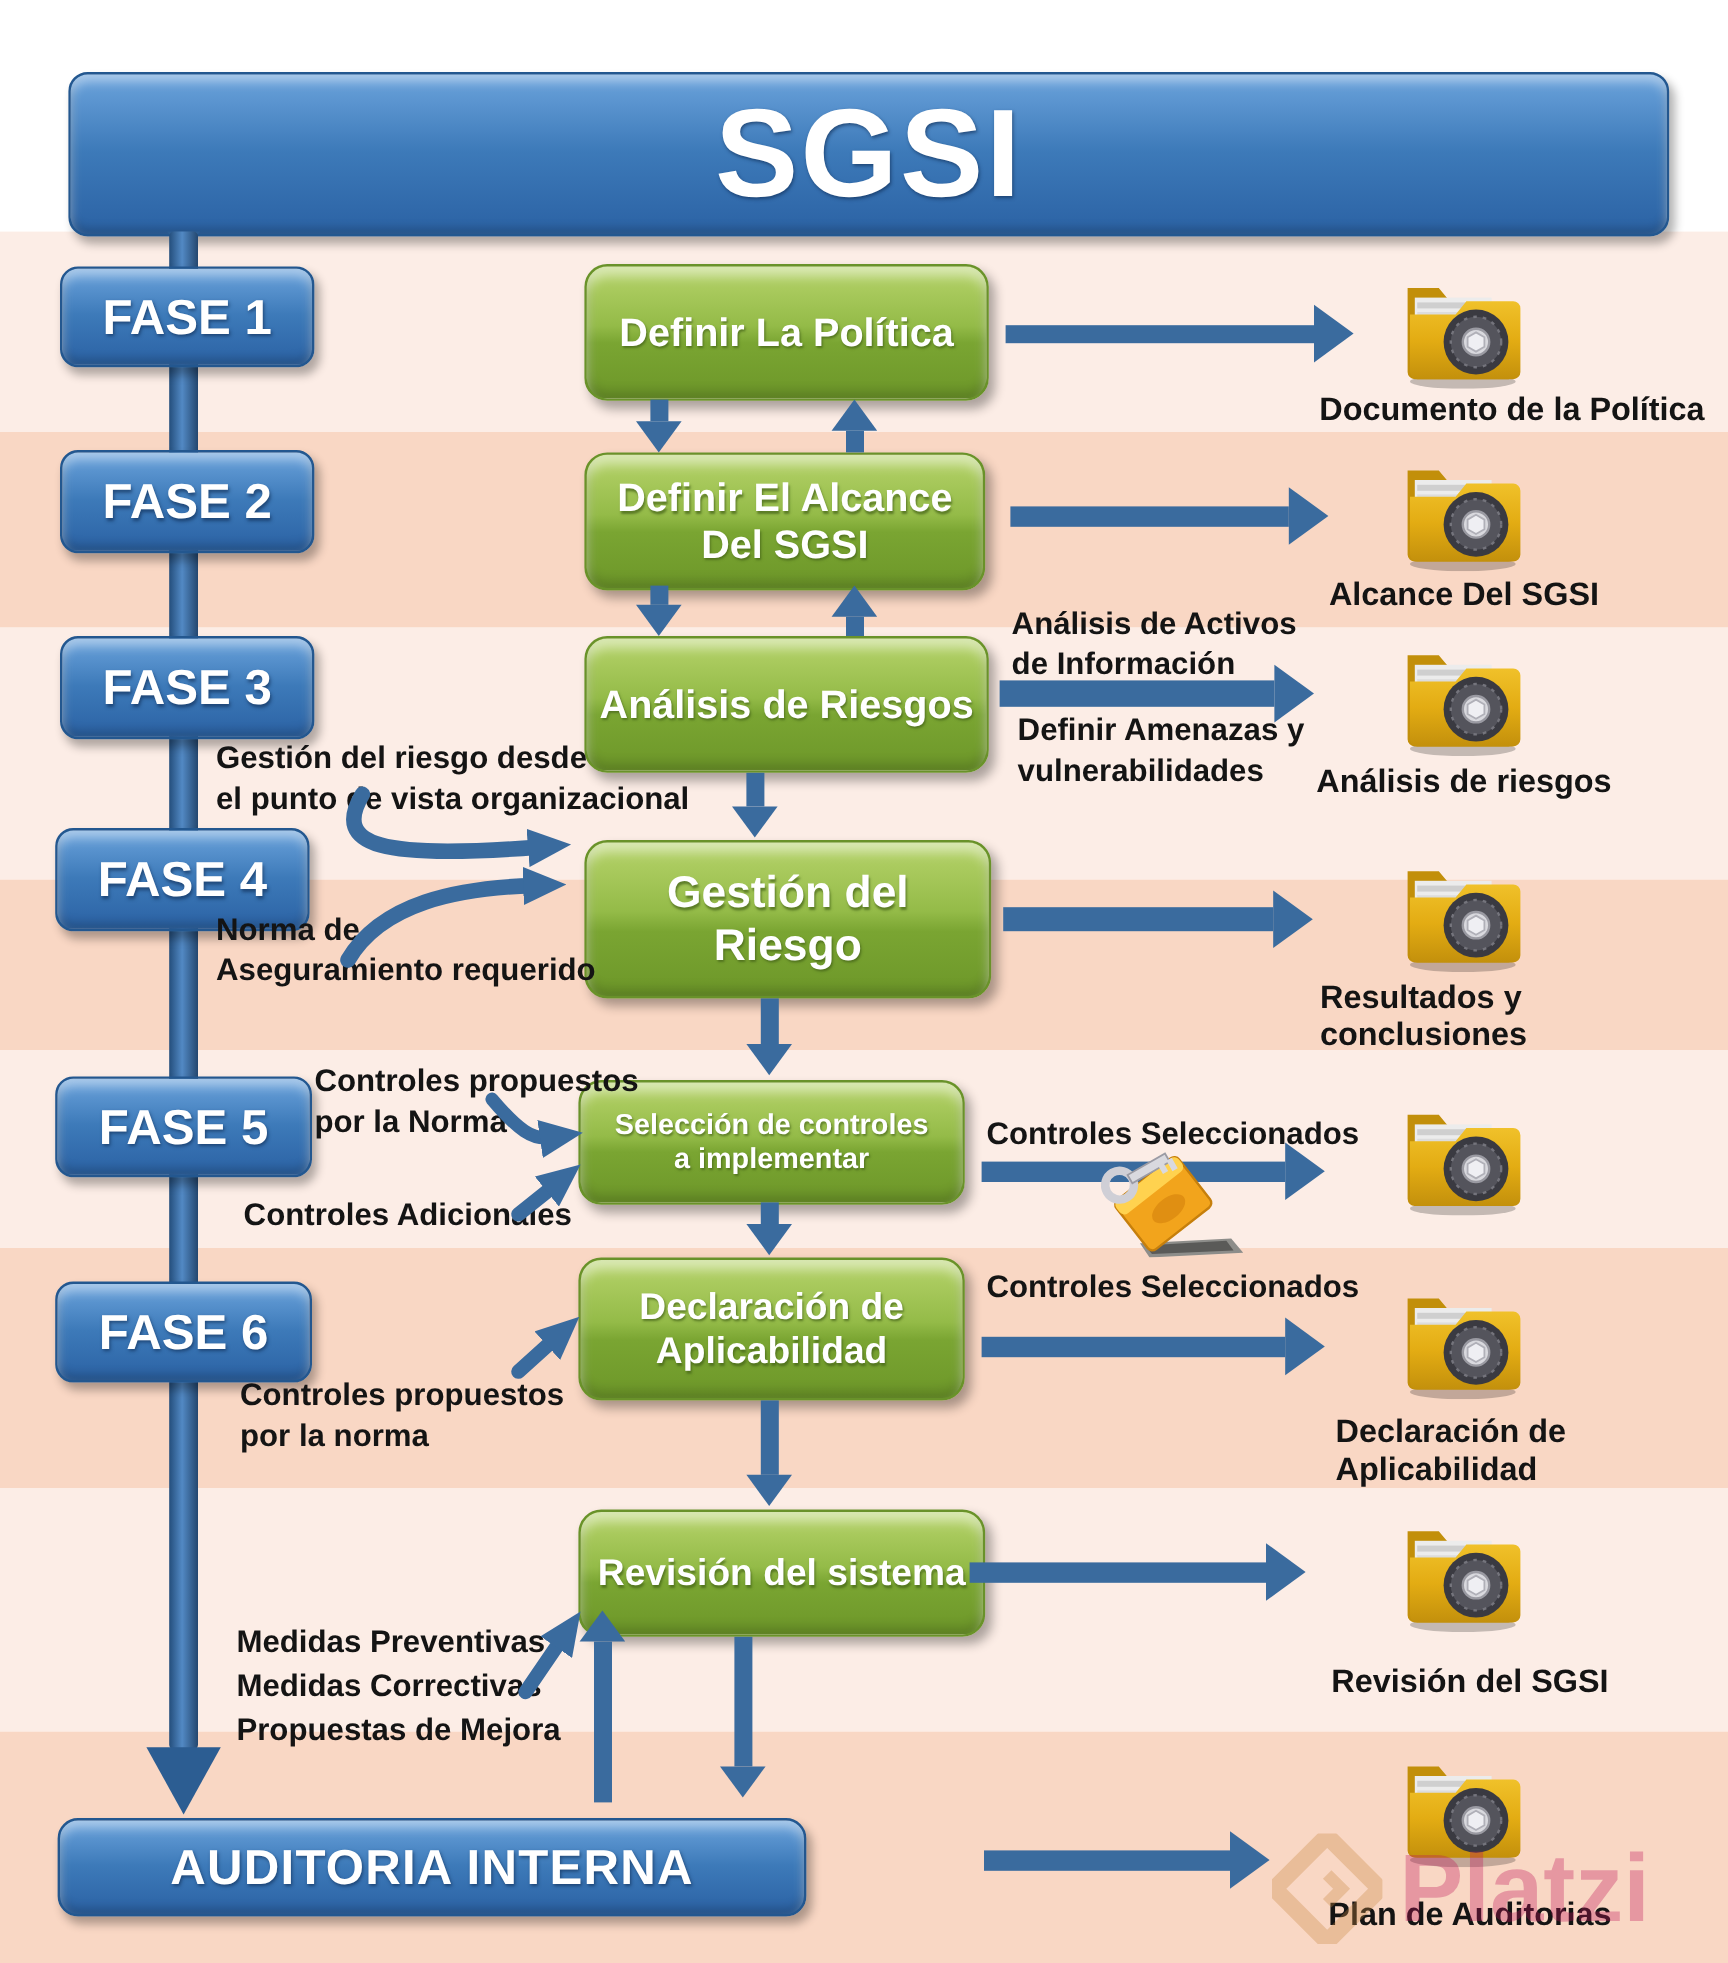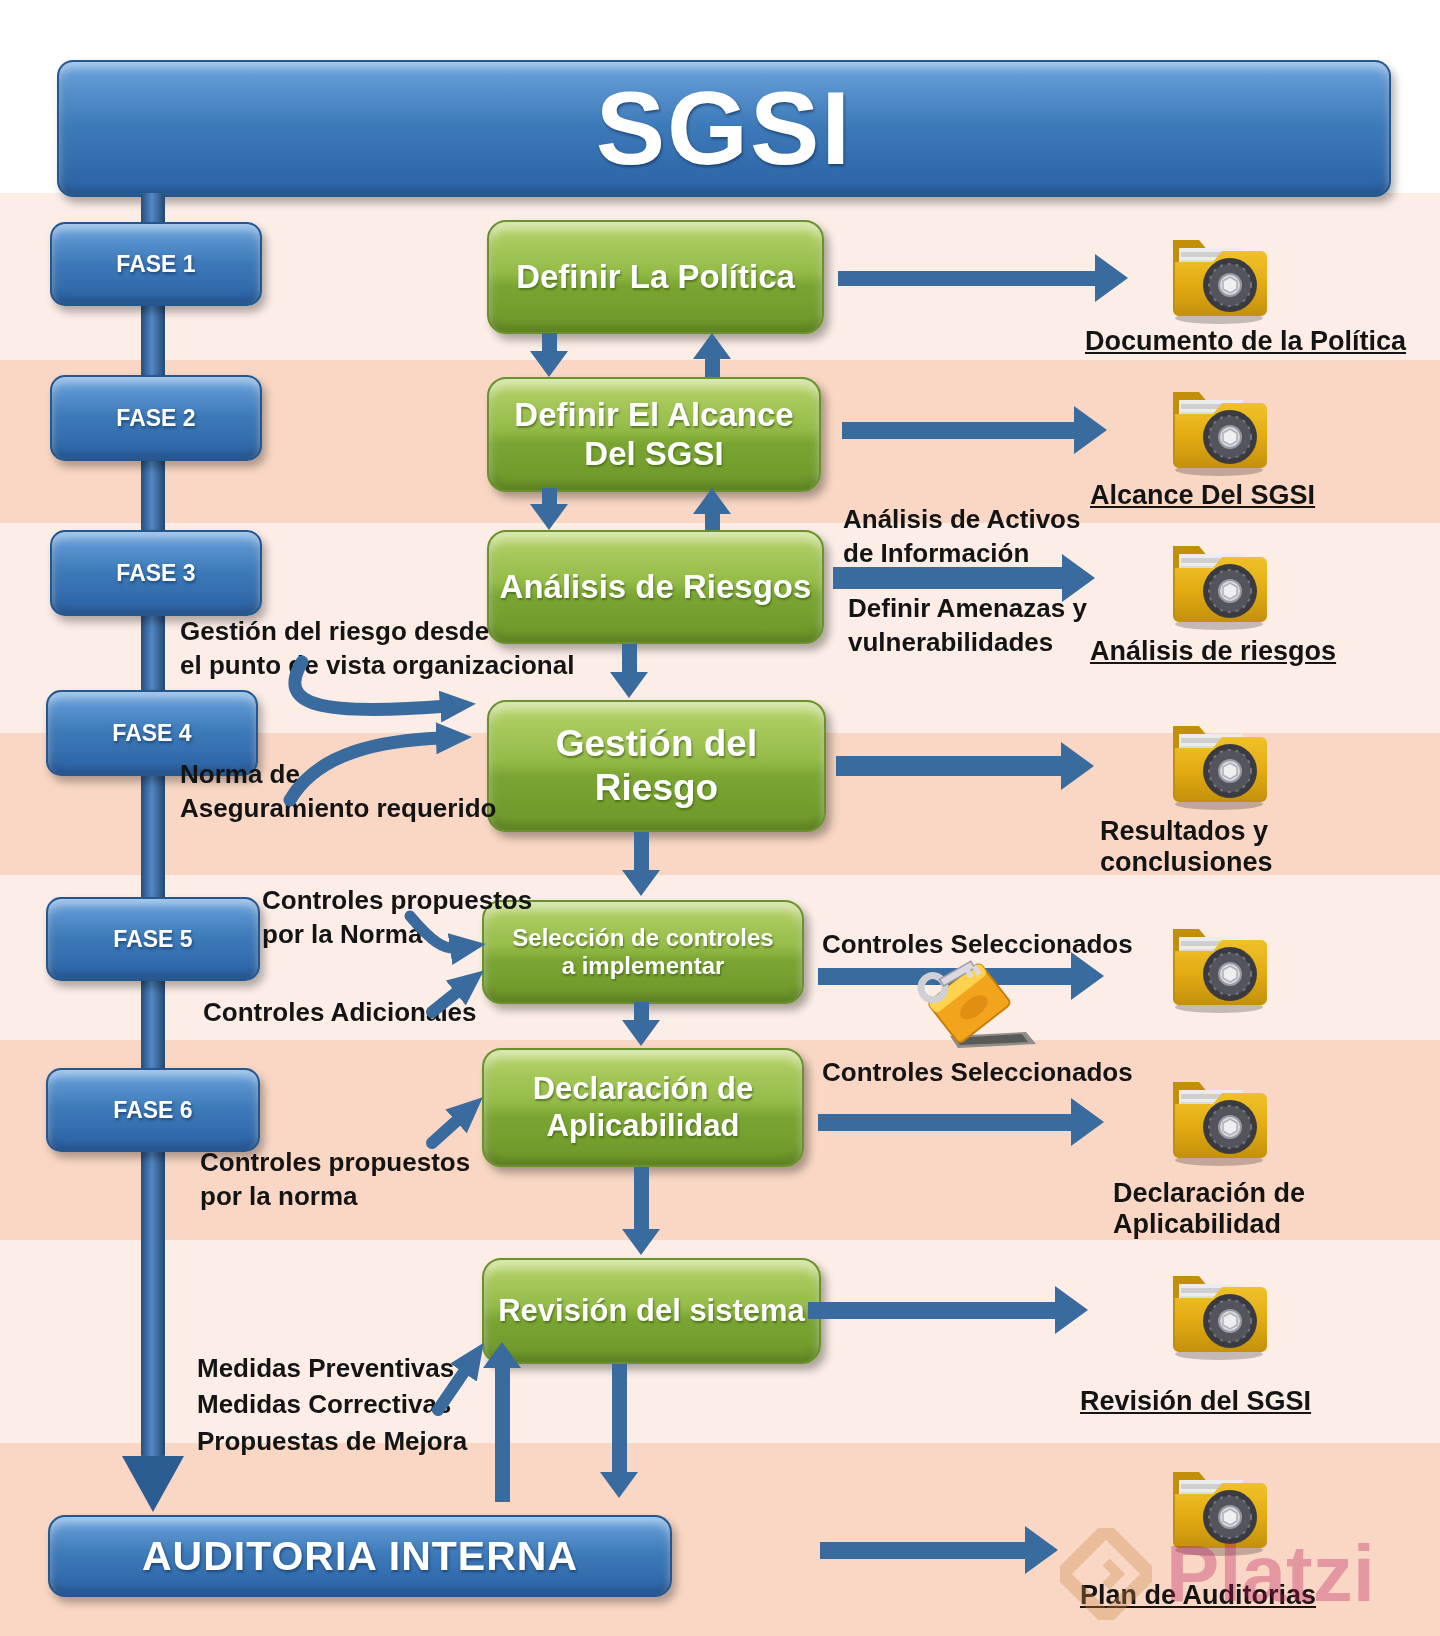--- a/index.html
+++ b/index.html
@@ -9,21 +9,21 @@
   .b-light{background:#fcede6;}
   .b-dark{background:#f9d7c4;}
 
   
   .bluebox{position:absolute;display:flex;align-items:center;justify-content:center;
     background:linear-gradient(180deg,#6ba3dc 0%,#3d7ab9 48%,#2b62a4 100%);
     border:2px solid #23578f;color:#fff;font-weight:bold;
     box-shadow:inset 0 6px 9px rgba(255,255,255,.45), inset 0 -5px 8px rgba(0,0,0,.18), 4px 6px 8px rgba(0,0,0,.30);
     text-shadow:1px 2px 3px rgba(15,45,85,.65);}
   .title-box{border-radius:16px;font-size:104px;letter-spacing:2px;}
-  .fase-btn{border-radius:15px;font-size:23px;}
+  .fase-btn{border-radius:15px;font-size:41px;}
   .audit-box{border-radius:17px;font-size:41px;letter-spacing:1px;}
 
   .fase-line{position:absolute;background:linear-gradient(90deg,#244e7c 0%,#5289c4 45%,#24476f 100%);
     border-radius:4px;}
   .tri{position:absolute;width:0;height:0;}
 
   
   .gbox{position:absolute;display:flex;flex-direction:column;align-items:center;justify-content:center;
     background:linear-gradient(180deg,#b6d36a 0%,#94bb48 45%,#7aa532 58%,#6d9729 100%);
     border:2px solid #69922a;border-radius:19px;color:#fff;font-weight:bold;font-size:33px;
@@ -38,21 +38,21 @@
     border-left:33px solid #3a6b9e;}
   .varrow{position:absolute;display:flex;flex-direction:column;align-items:center;}
   .varrow .stem{width:15px;flex:1;background:#3a6b9e;}
   .varrow .head{width:0;height:0;border-left:19px solid transparent;border-right:19px solid transparent;}
   .varrow.down .head{border-top:26px solid #3a6b9e;}
   .varrow.up .head{border-bottom:26px solid #3a6b9e;}
 
   
   .out-label{position:absolute;font-weight:bold;color:#141414;font-size:27px;line-height:1.14;}
   .note{position:absolute;font-weight:bold;color:#141414;font-size:26px;line-height:1.3;}
-  .center{text-decoration:underline;}
+  .center{text-align:center;}
 
   .folder{position:absolute;width:110px;height:98px;}
   .overlay{position:absolute;left:0;top:0;pointer-events:none;}
 
   .watermark{position:absolute;display:flex;align-items:center;gap:14px;opacity:.33;}
   .watermark .wm-text{font-size:80px;font-weight:bold;color:#be185d;}
 </style>
 </head>
 <body>
 

